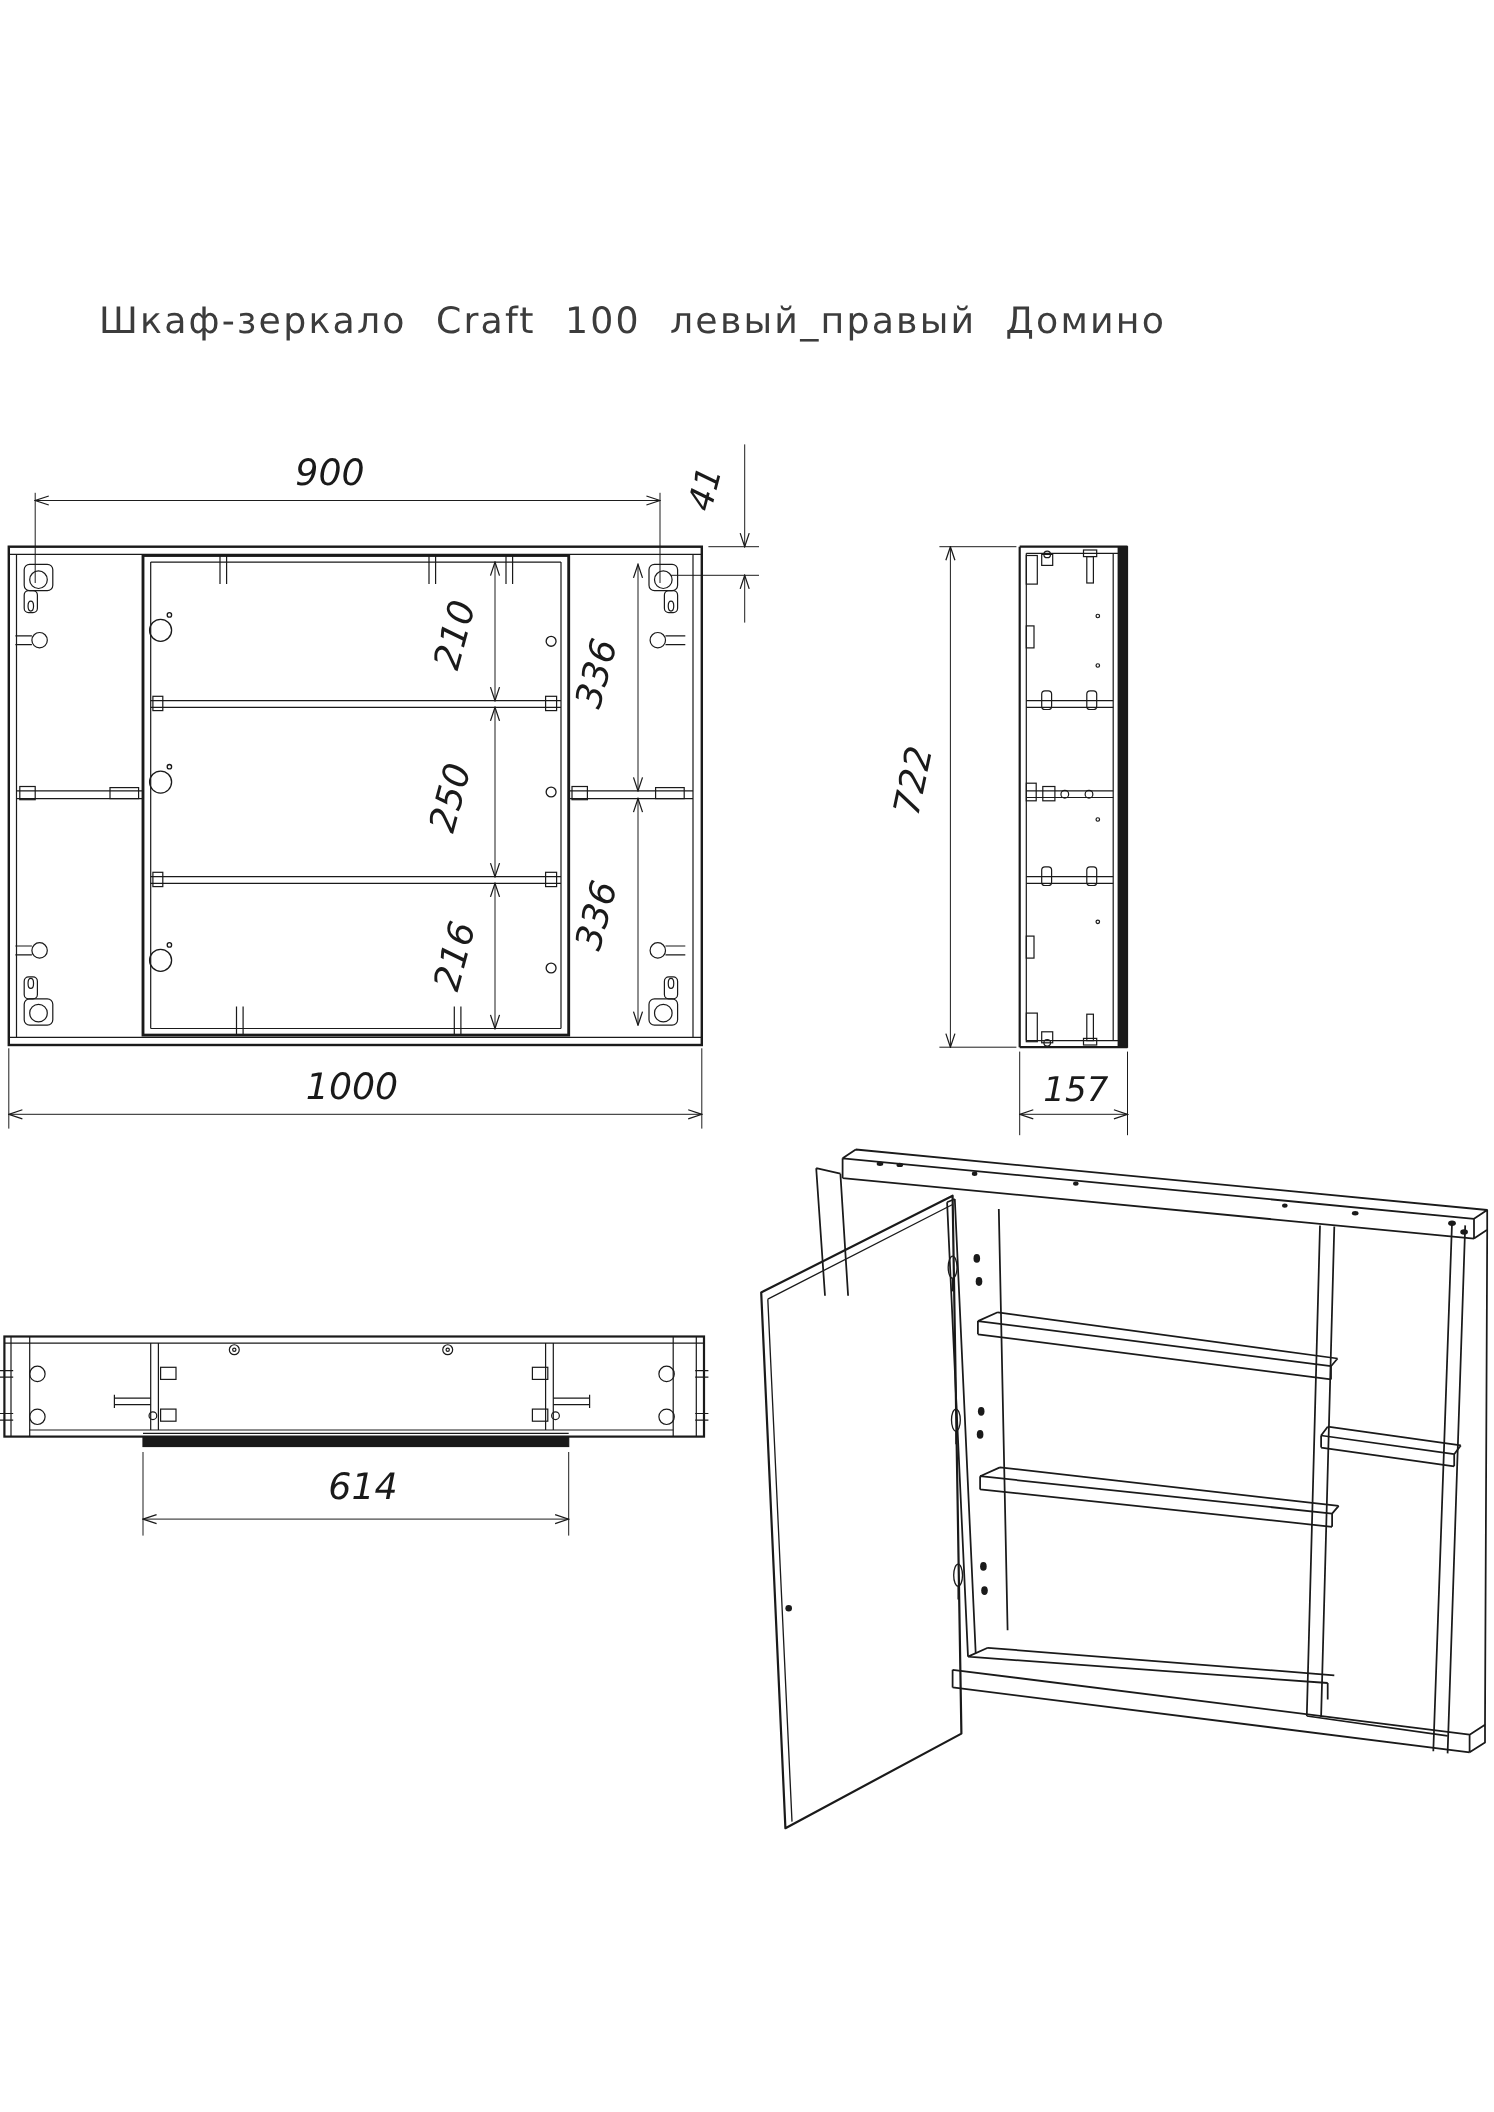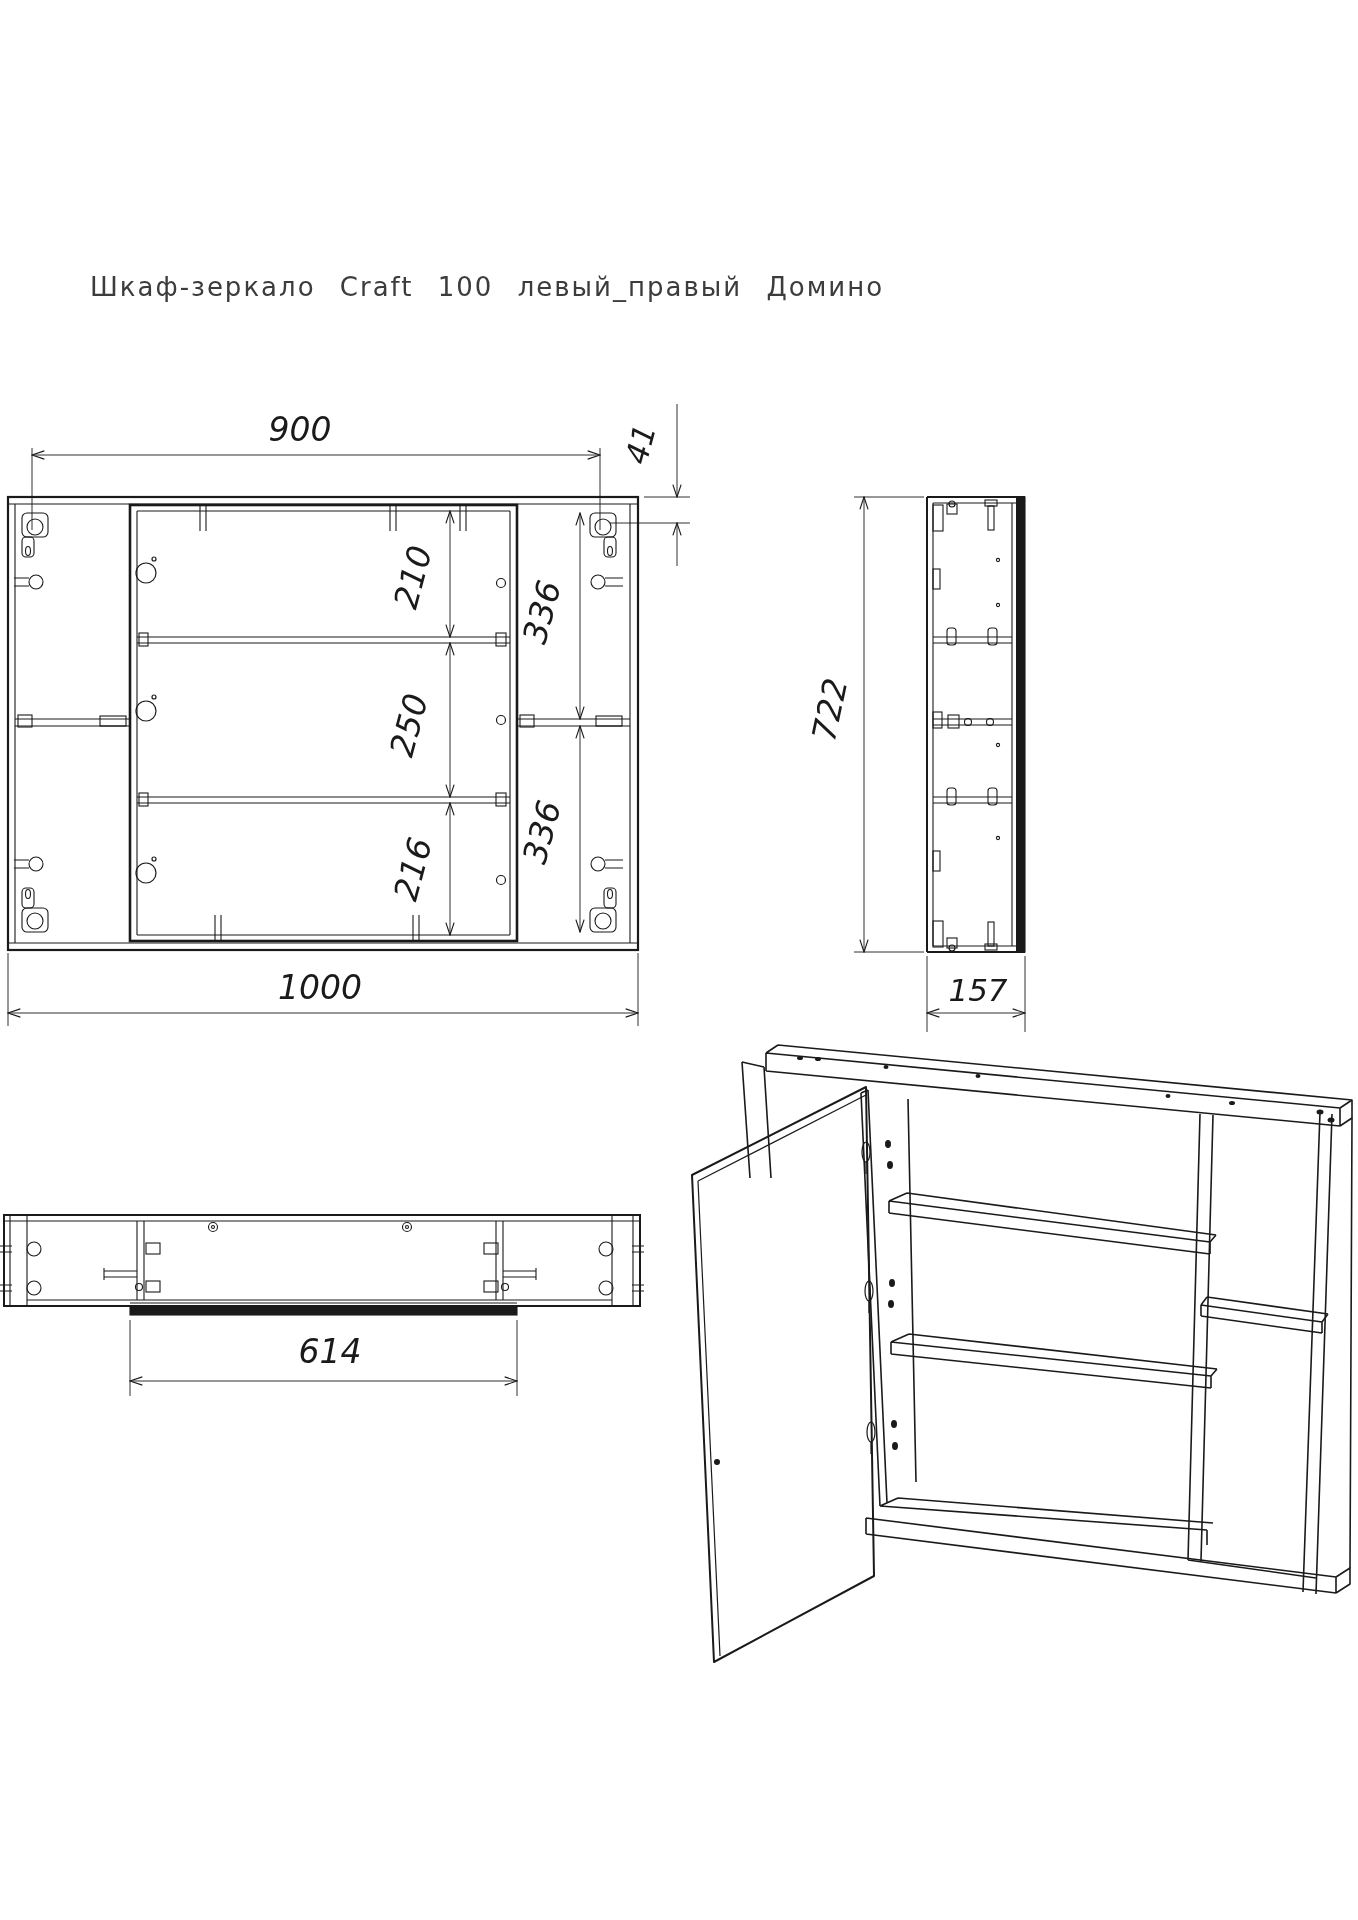--- a/index.html
+++ b/index.html
@@ -1,18 +1,18 @@
 <!DOCTYPE html>
 <html><head>
 <meta charset="utf-8">
 <style>
   html,body{margin:0;padding:0;background:#ffffff;}
   .sheet{position:relative;width:1358px;height:1920px;background:#ffffff;overflow:hidden;
          font-family:"DejaVu Sans",sans-serif;}
-  .title{position:absolute;left:90px;top:272px;font-size:26px;color:#3c3c3c;
+  .title{position:absolute;left:90px;top:272px;font-size:33px;color:#3c3c3c;
          letter-spacing:2px;word-spacing:14px;white-space:nowrap;}
   svg text.dim{font-family:"DejaVu Sans",sans-serif;font-style:italic;
                font-size:33px;fill:#1a1a1a;}
   svg text.dim.small{font-size:31px;}
   svg{position:absolute;left:0;top:0;}
 </style>
 </head>
 <body>
 
 <div class="sheet">

